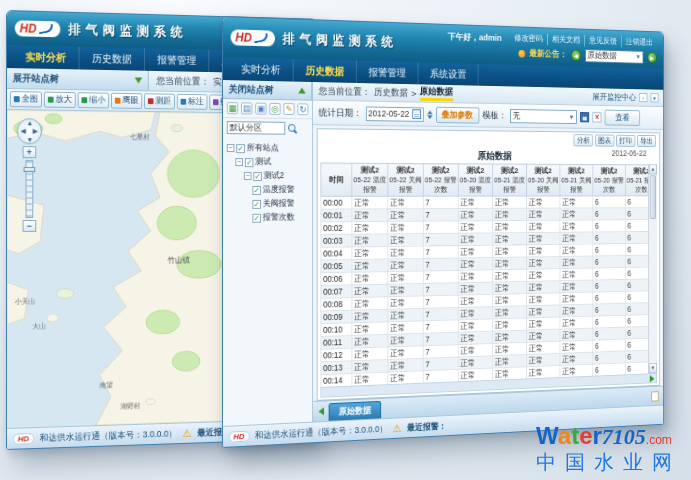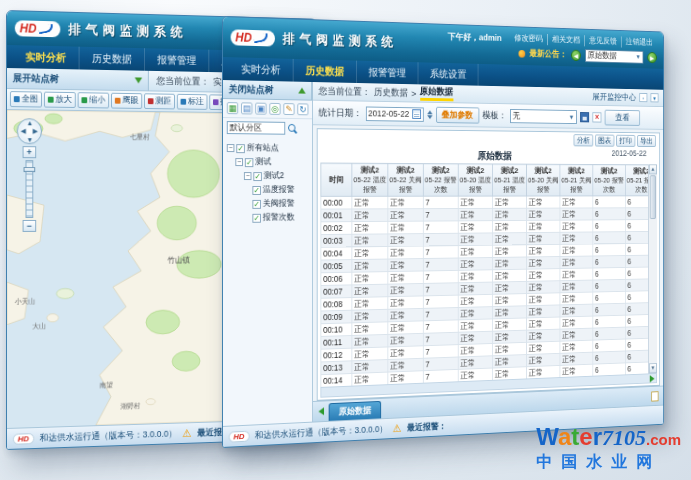--- a/index.html
+++ b/index.html
@@ -130,22 +130,22 @@
   .tab-active { background:linear-gradient(180deg,#54a6d6,#2a7cb5); color:#fff; font-size:9px; font-weight:bold; padding:2px 10px; border-radius:3px 3px 0 0; border:1px solid #1f6aa0; border-bottom:none; cursor:pointer; }
   .page-ic { margin-left:auto; width:9px; height:11px; background:#fff; border:1px solid #c7a84a; align-self:center; cursor:pointer; }
 
   .map-label { font-size:7px; fill:#6b6b6b; }
   .map-label.big { font-size:8px; fill:#555; }
 
   
   #watermark { position:absolute; right:10px; bottom:8px; z-index:5; text-align:left; }
   .wm-line1 { font-size:24px; font-weight:bold; letter-spacing:0; line-height:24px; font-family:"Liberation Sans",sans-serif; }
   .wm-8848 { font-family:"Liberation Serif","DejaVu Serif",serif; font-style:italic; font-size:22px; color:#1565c8; font-weight:bold; }
-  .wm-tld { font-size:15px; color:#e43d30; font-weight:bold; }
-  .wm-line2 { font-size:16px; font-weight:bold; color:#2277dd; letter-spacing:9px; line-height:20px; }
+  .wm-tld { font-size:12px; color:#e43d30; font-weight:normal; }
+  .wm-line2 { font-size:20px; font-weight:normal; color:#2277dd; letter-spacing:9px; line-height:20px; }
 </style>
 </head>
 <body>
 
 <div class="window" id="left-window">
   <div class="titlebar">
     <span class="logo">
       <span class="hd">HD</span>
       <span class="swoosh"></span>
     </span>

